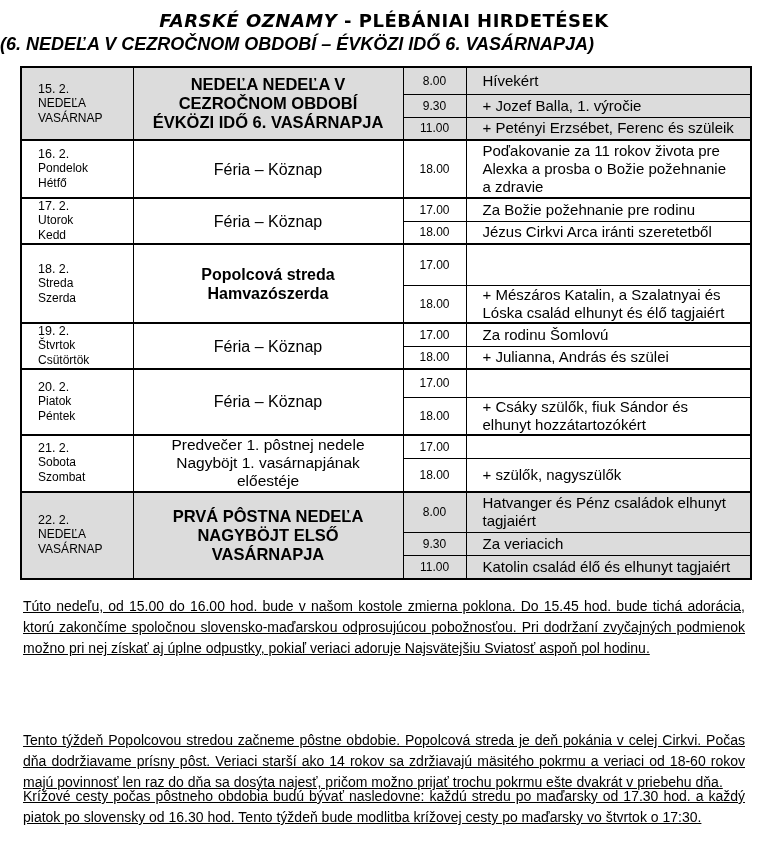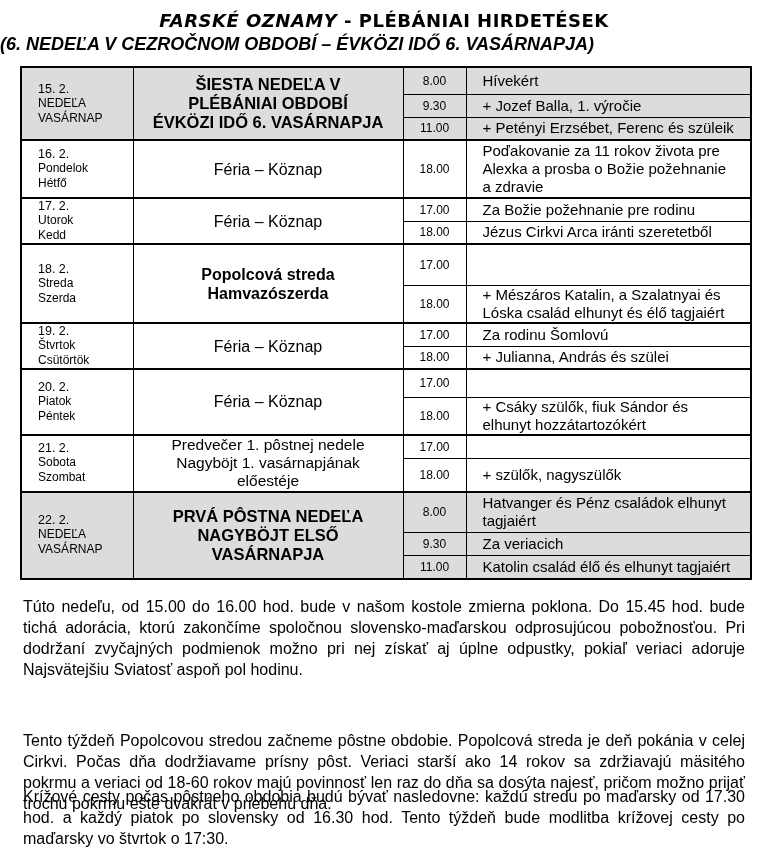--- a/index.html
+++ b/index.html
@@ -14,21 +14,21 @@
   td.daycell .date { display:block; text-align:left; font-size:12.5px; line-height:14px; }
   td.daycell .dn { display:block; text-align:left; line-height:15px; }
   td.titlecell { text-align:center; font-size:16px; line-height:19px; }
   td.titlecell.bold { font-weight:bold; }
   td.titlecell.big { font-weight:bold; font-size:16.5px; }
   td.timecell { text-align:center; font-size:12px; }
   td.intcell { font-size:15px; line-height:18px; padding-left:4px; }
   tr.sun td { background:#dcdcdc; }
   table.sched { border:2px solid #000; }
   td.daycell, td.titlecell { border-left:2px solid #000; }
-  .para { position:absolute; left:23px; width:722px; font-size:16px; line-height:21px; text-align:justify; font-family:"Liberation Sans", sans-serif; }
+  .para { position:absolute; left:23px; width:722px; font-size:14px; line-height:21px; text-align:justify; font-family:"Liberation Sans", sans-serif;text-decoration:underline; }
 </style>
 </head>
 <body>
 
 <div class="title1">
   <span class="it">FARSKÉ OZNAMY</span><span> - </span><span>PLÉBÁNIAI HIRDETÉSEK</span>
 </div>
 <div class="title2">(6. NEDEĽA V CEZROČNOM OBDOBÍ – ÉVKÖZI IDŐ 6. VASÁRNAPJA)</div>
 
 <table class="sched">
@@ -40,21 +40,21 @@
   </colgroup>
   <tbody>
 
     <tr class="sun day-first" style="height:27px">
       <td class="daycell" rowspan="3">
         <span class="date">15. 2.</span>
         <span class="dn">NEDEĽA</span>
         <span class="dn">VASÁRNAP</span>
       </td>
       <td class="titlecell big" rowspan="3">
-        <div>ŠIESTA NEDEĽA V PLÉBÁNIAI OBDOBÍ</div>
+        <div>NEDEĽA NEDEĽA V CEZROČNOM OBDOBÍ</div>
         <div>ÉVKÖZI IDŐ 6. VASÁRNAPJA</div>
       </td>
       <td class="timecell">8.00</td>
       <td class="intcell">Hívekért</td>
     </tr>
     <tr class="sun" style="height:23px">
       <td class="timecell">9.30</td>
       <td class="intcell">+ Jozef Balla, 1. výročie</td>
     </tr>
     <tr class="sun" style="height:23px">

